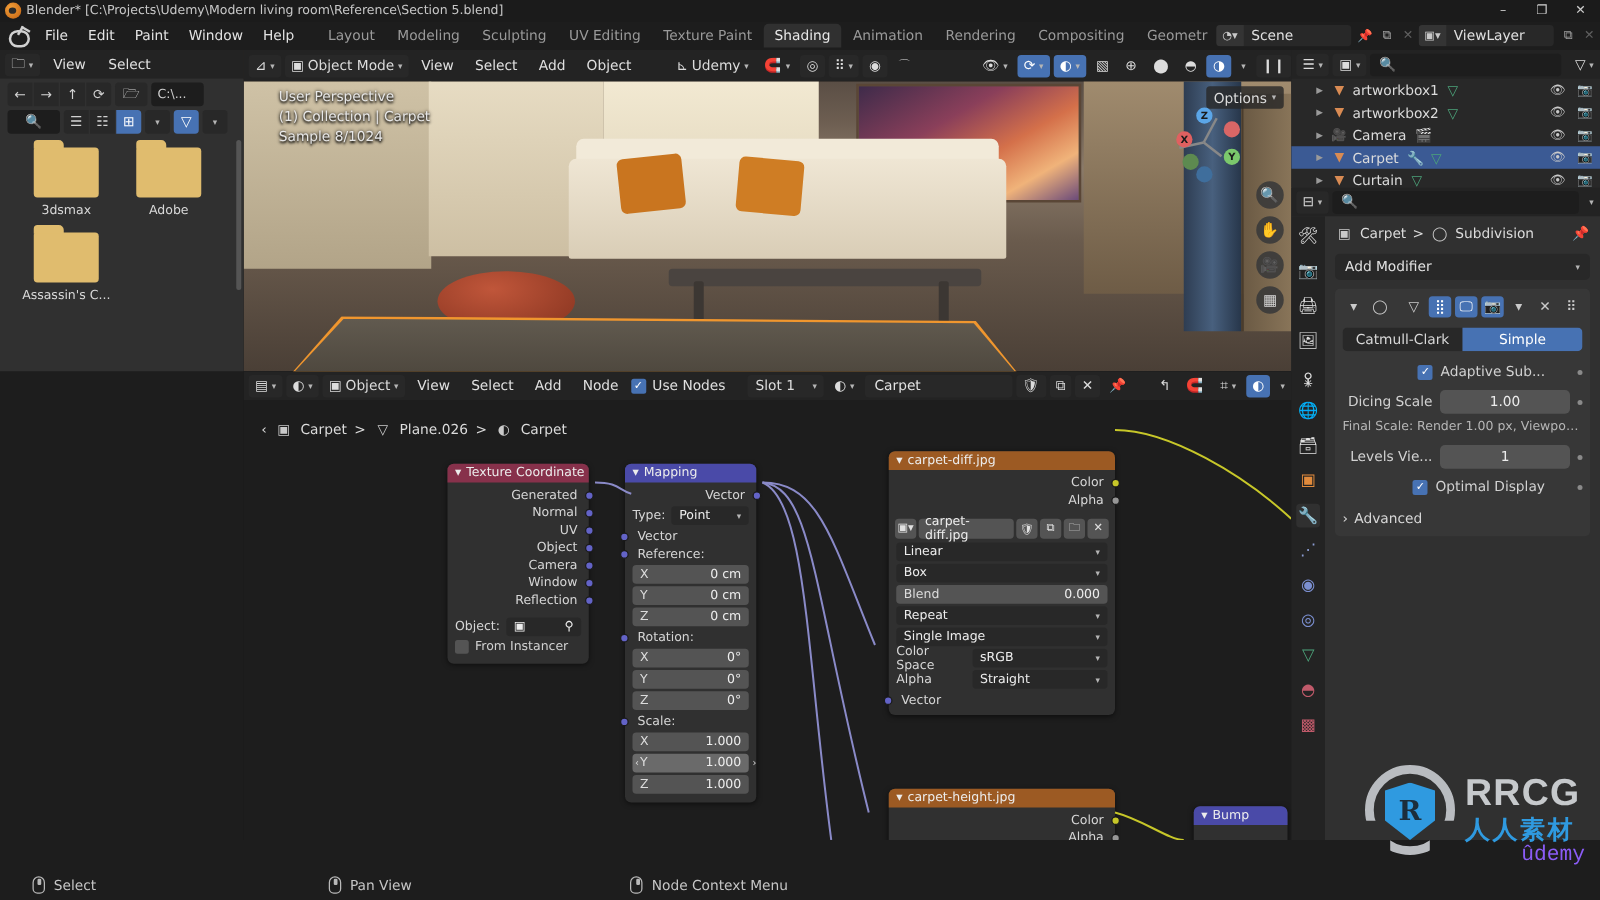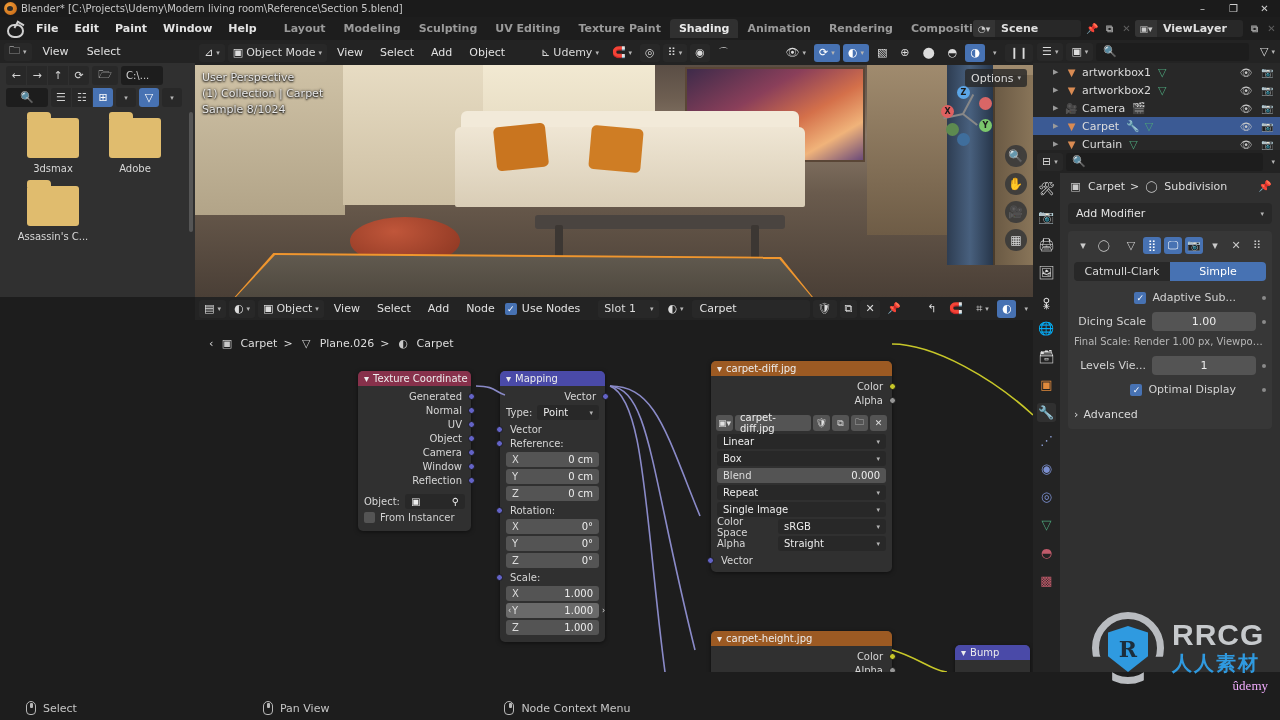--- a/index.html
+++ b/index.html
@@ -31,21 +31,21 @@
   .titlebar .ttl{ white-space:nowrap; }
   .win-btns{ position:absolute; right:0; top:0; height:17px; display:flex; }
   .win-btns div{
     width:31px; height:17px; display:flex; align-items:center; justify-content:center;
     color:#cfcfcf; font-size:10px;
   }
 
   
   .topbar{
     position:absolute; left:0; top:17px; width:1280px; height:23px;
-    background:#1d1d1d; display:flex; align-items:center; white-space:nowrap;font-weight:bold;
+    background:#1d1d1d; display:flex; align-items:center; white-space:nowrap;
   }
   .blender-logo{
     width:16px; height:14px; margin:0 6px 0 6px; flex:none; position:relative;
   }
   .blender-logo::before{
     content:""; position:absolute; left:1px; top:2px; width:13px; height:10px;
     border-radius:50%/60%; border:2px solid #d0d0d0;
   }
   .blender-logo::after{
     content:""; position:absolute; left:9px; top:0px; width:6px; height:6px;
@@ -176,21 +176,21 @@
     position:absolute; left:30px; top:188px; width:604px; height:64px;
     clip-path:polygon(8% 0%,92% 6%,100% 100%,0% 86%);
     background:#f0962e; z-index:1;
   }
   .carpet-outline::after{
     content:""; position:absolute; left:2px; top:2px; right:2px; bottom:2px;
     clip-path:polygon(8% 0%,92% 6%,100% 100%,0% 86%);
     background:linear-gradient(180deg,#615a4f,#474138);
   }
   .vp-text{ position:absolute; left:7px; top:5px; z-index:6; text-shadow:0 0 3px #000,0 1px 2px #000; }
-  .vp-text div{ font-size:11px; color:#e8e8e8; line-height:16px; }
+  .vp-text div{ font-size:11px; color:#e8e8e8; line-height:16px;margin-left:21px; }
   .vp-options{
     position:absolute; right:6px; top:4px; z-index:6; height:18px;
     background:rgba(40,40,40,.82); border-radius:3px; display:flex; align-items:center;
     gap:4px; padding:0 6px; font-size:11px; color:#dcdcdc;
   }
   .gizmo{ position:absolute; right:40px; top:18px; z-index:6; width:60px; height:60px; }
   .gz{ position:absolute; width:13px; height:13px; border-radius:50%; font-size:8px;
        display:flex; align-items:center; justify-content:center; color:#1b1b1b; font-weight:bold; }
   .gz-line{ position:absolute; height:2px; background:#888; transform-origin:0 50%; }
   .vp-right-icons{
@@ -354,22 +354,22 @@
   }
   .wm-rrcg{
     position:absolute; left:92px; top:22px; font-size:30px; font-weight:bold; color:#c6c9cc;
     letter-spacing:1px; font-family:"Liberation Sans",sans-serif;
   }
   .wm-cn{
     position:absolute; left:92px; top:54px; font-size:20px; font-weight:bold; color:#2f9ae0;
     letter-spacing:2px;
   }
   .wm-udemy{
-    position:absolute; right:12px; bottom:2px; font-size:13px; color:#f0abfc;
-    font-family:Liberation Serif, serif;
+    position:absolute; right:12px; bottom:2px; font-size:17px; color:#8b5cf6;
+    font-family:Liberation Mono, monospace;
   }
 </style>
 </head>
 <body>
 
 <div class="app">
 
   <div class="titlebar">
     <div class="blender-glyph"></div>
     <div class="ttl">Blender* [C:\Projects\Udemy\Modern living room\Reference\Section 5.blend]</div>

